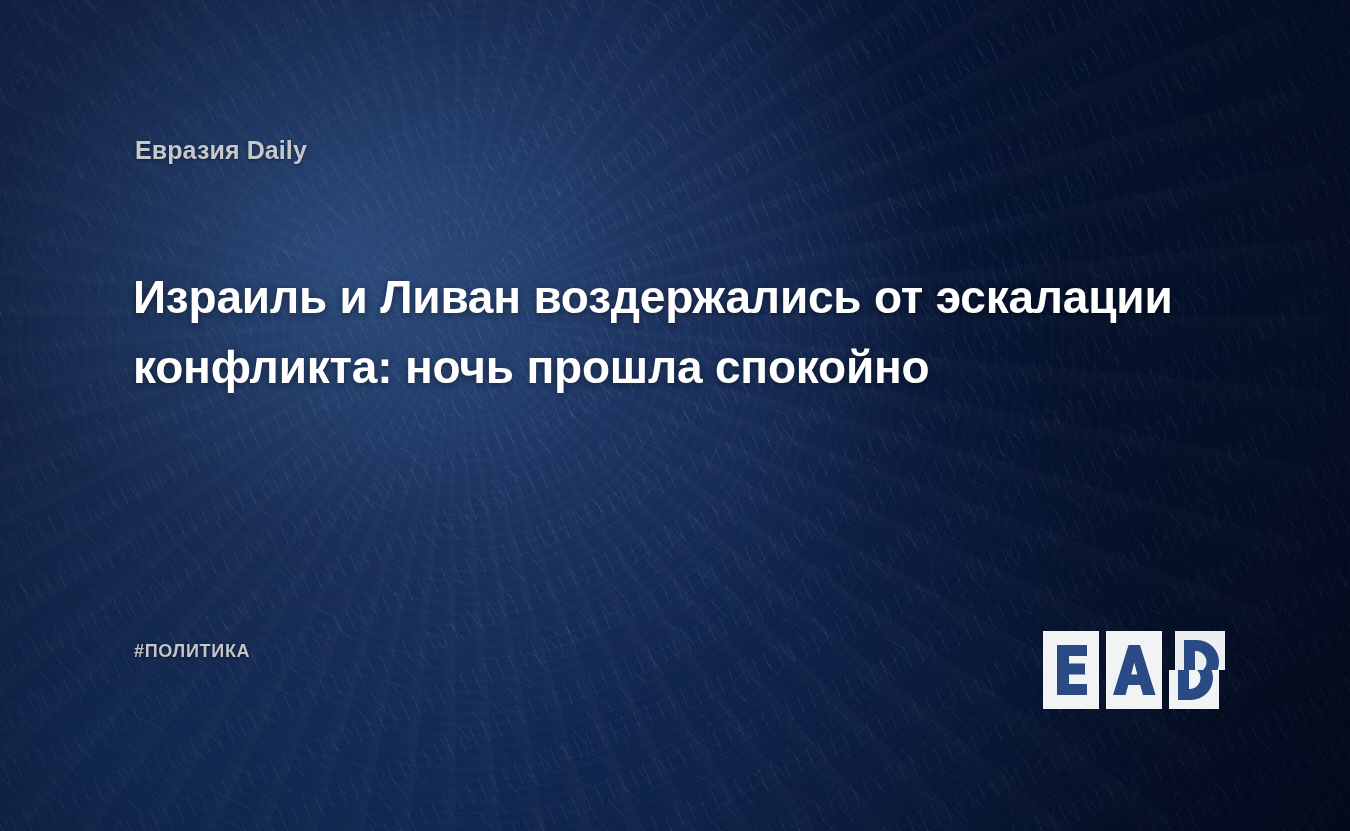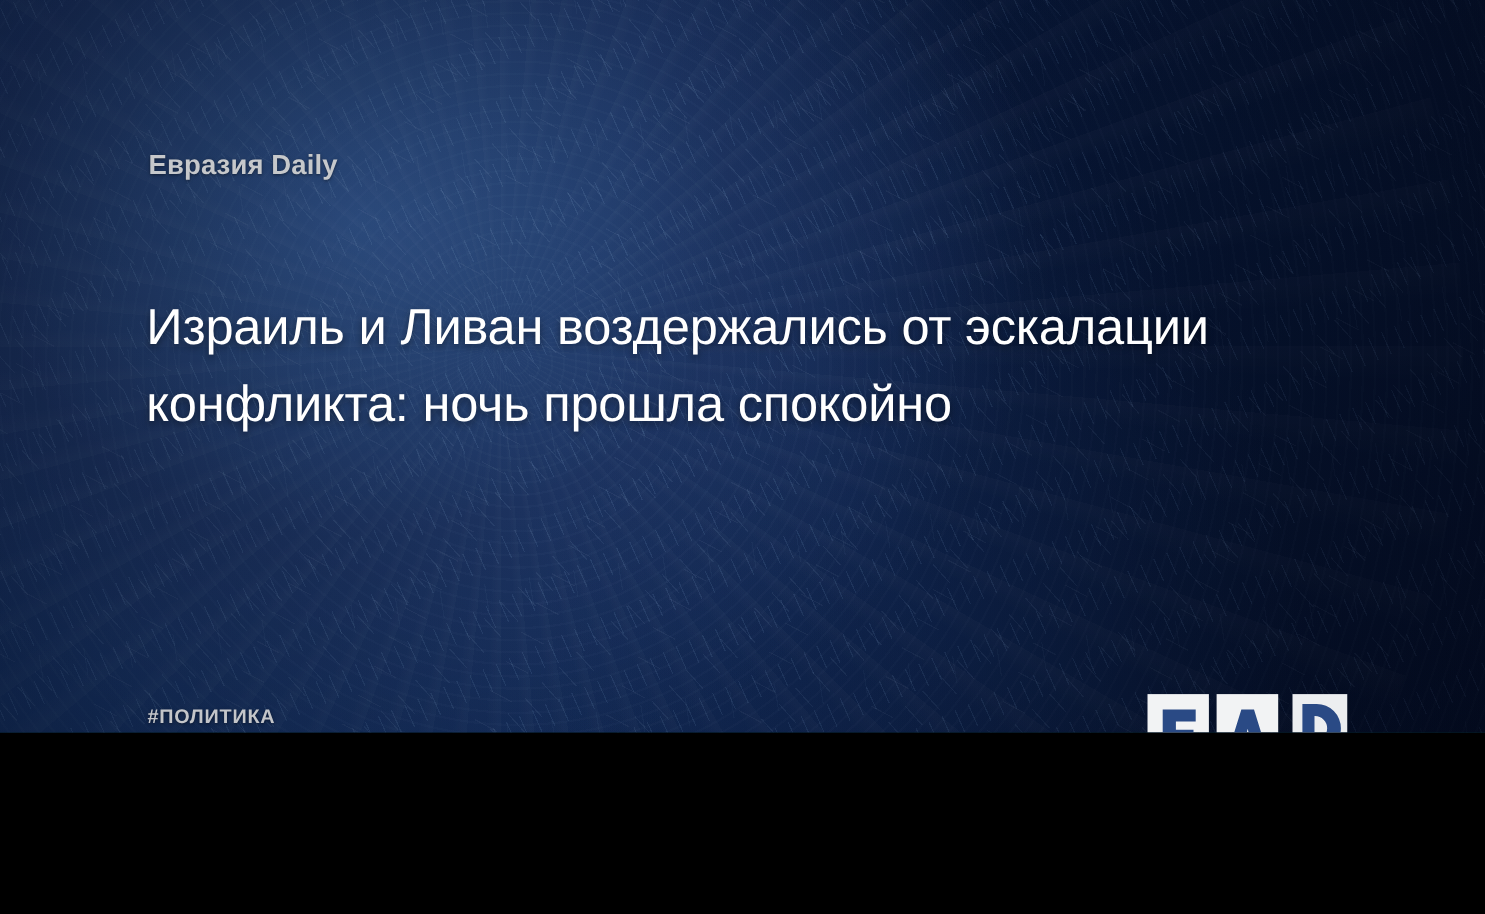--- a/index.html
+++ b/index.html
@@ -7,21 +7,21 @@
     padding: 0;
     background: #000;
   }
   body {
     font-family: "Liberation Sans", sans-serif;
   }
 
   #card {
     position: relative;
     width: 1350px;
-    height: 666px;
+    height: 831px;
     overflow: hidden;
     background: #0c4a6e;
   }
 
   
   .bg-base {
     position: absolute;
     inset: 0;
     background:
       radial-gradient(ellipse 900px 760px at 24% 30%,
@@ -203,21 +203,21 @@
   }
 
   .headline {
     position: absolute;
     left: 133px;
     top: 262px;
     width: 1060px;
     margin: 0;
     font-size: 46px;
     line-height: 1.53;
-    font-weight: normal;
+    font-weight: bold;
     color: #ffffff;
     letter-spacing: -0.2px;
     text-shadow: 0 2px 7px rgba(0,0,0,0.40);
   }
 
   .tag {
     position: absolute;
     left: 134px;
     top: 641px;
     font-size: 18px;

